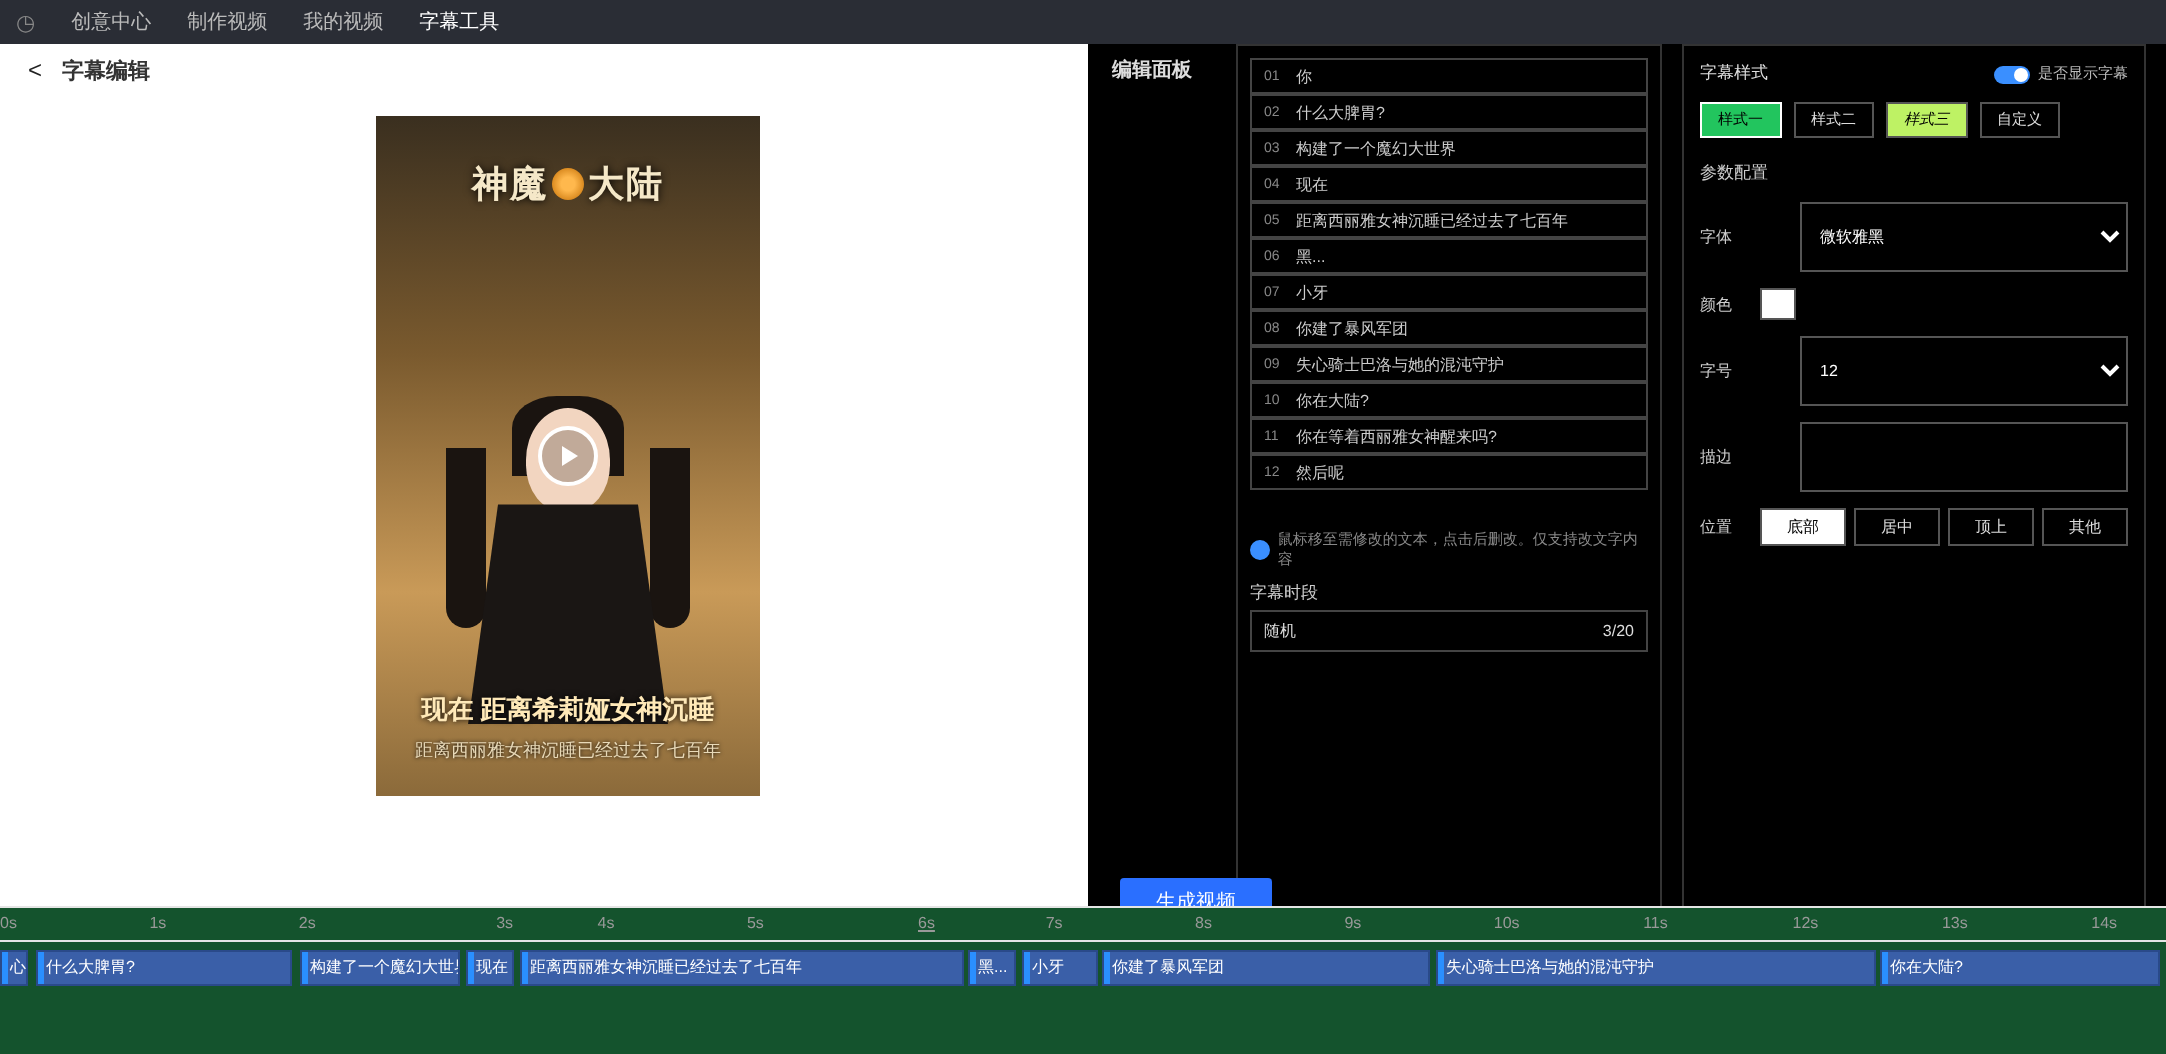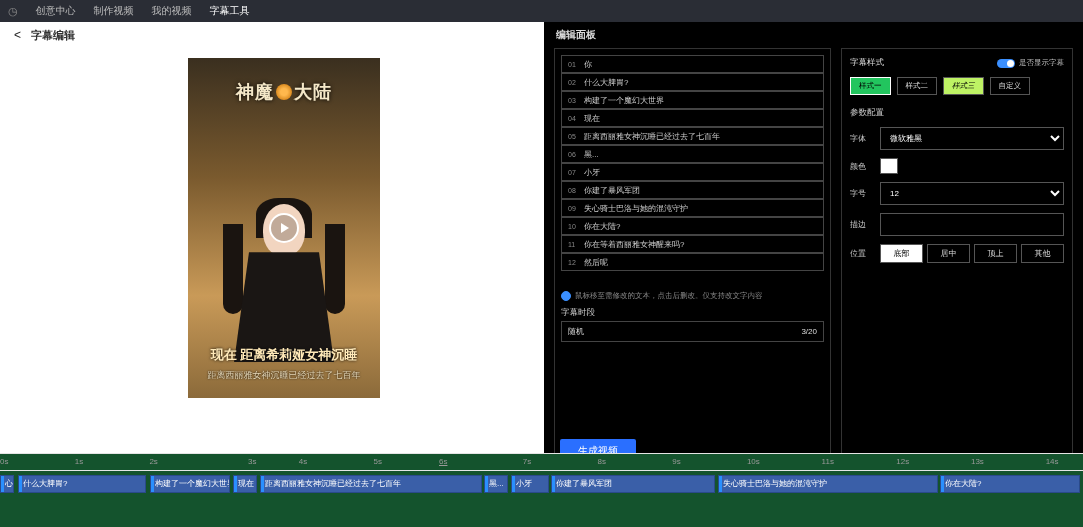--- a/index.html
+++ b/index.html
@@ -7,21 +7,21 @@
 
 
 .topnav { height: 22px; background: #2a2d35; display: flex; align-items: center; padding: 0 8px; gap: 18px; }
 .topnav .logo { color: #888; font-size: 11px; }
 .topnav a { color: #bbb; font-size: 10px; text-decoration: none; }
 .topnav a.active { color: #fff; }
 
 
 .main { display: flex; height: 448px; }
 .left { width: 544px; background: #fff; position: relative; }
-.right { width: 539px; background: #000; color: #ddd; display: flex; flex-direction: column; }
+.right { width: 539px; background: #000; color: #ddd; display: flex; flex-direction: row; }
 
 
 .left-head { height: 26px; display: flex; align-items: center; padding-left: 14px; gap: 10px; }
 .back-btn { color: #222; font-size: 12px; }
 .left-title { font-size: 11px; font-weight: 600; }
 
 
 .preview-wrap { display: flex; justify-content: center; margin-top: 10px; }
 .preview { width: 192px; height: 340px; background: #b68a4a; position: relative; display: flex; flex-direction: column; justify-content: flex-end; margin-left: 24px; }
 .preview::before { content: ""; position: absolute; inset: 0; background: linear-gradient(180deg, #3a2f1f 0%, #7a5a2e 35%, #c99a58 70%, #8b6a3a 100%); }
@@ -58,21 +58,21 @@
 .toggle-sw { width: 18px; height: 9px; background: #3a8fff; border-radius: 5px; position: relative; }
 .toggle-sw::after { content: ""; position: absolute; right: 1px; top: 1px; width: 7px; height: 7px; background: #fff; border-radius: 50%; }
 .style-row { display: flex; gap: 6px; flex-wrap: wrap; }
 .style-chip { border: 1px solid #555; padding: 3px 8px; font-size: 7.5px; background: #000; }
 .style-chip.sel { border-color: #fff; }
 .style-chip.y { background: #bef264; color: #000; font-style: italic; }
 .style-chip.g { background: #22c55e; color: #000; }
 
 .field { display: flex; align-items: center; gap: 6px; font-size: 8px; }
 .field label { width: 24px; color: #ccc; }
-.field select, .field input[type=text] { flex: 1; background: #000; border: 1px solid #555; color: #fff; font-size: 8px; padding: 3px 5px; height: 23px; }
+.field select, .field input[type=text] { flex: 1; background: #000; border: 1px solid #555; color: #fff; font-size: 8px; padding: 3px 5px; height: 35px; margin-left: 20px; }
 .color-sw { width: 18px; height: 16px; border: 1px solid #555; background: #fff; }
 
 .pos-row { display: flex; gap: 4px; }
 .pos-btn { flex: 1; border: 1px solid #555; padding: 3px 0; text-align: center; font-size: 8px; }
 .pos-btn.sel { background: #fff; color: #000; }
 
 .gen-btn { position: absolute; bottom: 64px; left: 560px; background: #2a6fff; color: #fff; padding: 5px 18px; font-size: 10px; border: none; border-radius: 2px; }
 
 
 .timeline { position: absolute; bottom: 0; left: 0; right: 0; height: 74px; background: #14532d; }
@@ -234,21 +234,21 @@
 <button class="gen-btn">生成视频</button>
 
 <div class="timeline">
   <div class="time-ruler" id="ruler-host">
       <span class="tick" style="left: 0px;">0s</span>
       <span class="tick" style="left: 74.6897px;">1s</span>
       <span class="tick" style="left: 149.379px;">2s</span>
       <span class="tick" style="left: 224.069px; padding-left: 24px;">3s</span>
       <span class="tick" style="left: 298.759px;">4s</span>
       <span class="tick" style="left: 373.448px;">5s</span>
-      <span class="tick" style="left: 439px; text-decoration: underline;">6s</span>
+      <span class="tick" style="left: 459px; text-decoration: underline;">6s</span>
       <span class="tick" style="left: 522.828px;">7s</span>
       <span class="tick" style="left: 597.517px;">8s</span>
       <span class="tick" style="left: 672.207px;">9s</span>
       <span class="tick" style="left: 746.897px;">10s</span>
       <span class="tick" style="left: 821.586px;">11s</span>
       <span class="tick" style="left: 896.276px;">12s</span>
       <span class="tick" style="left: 970.966px;">13s</span>
       <span class="tick" style="left: 1045.66px;">14s</span>
     </div>
   <div class="time-track" id="track-host">

